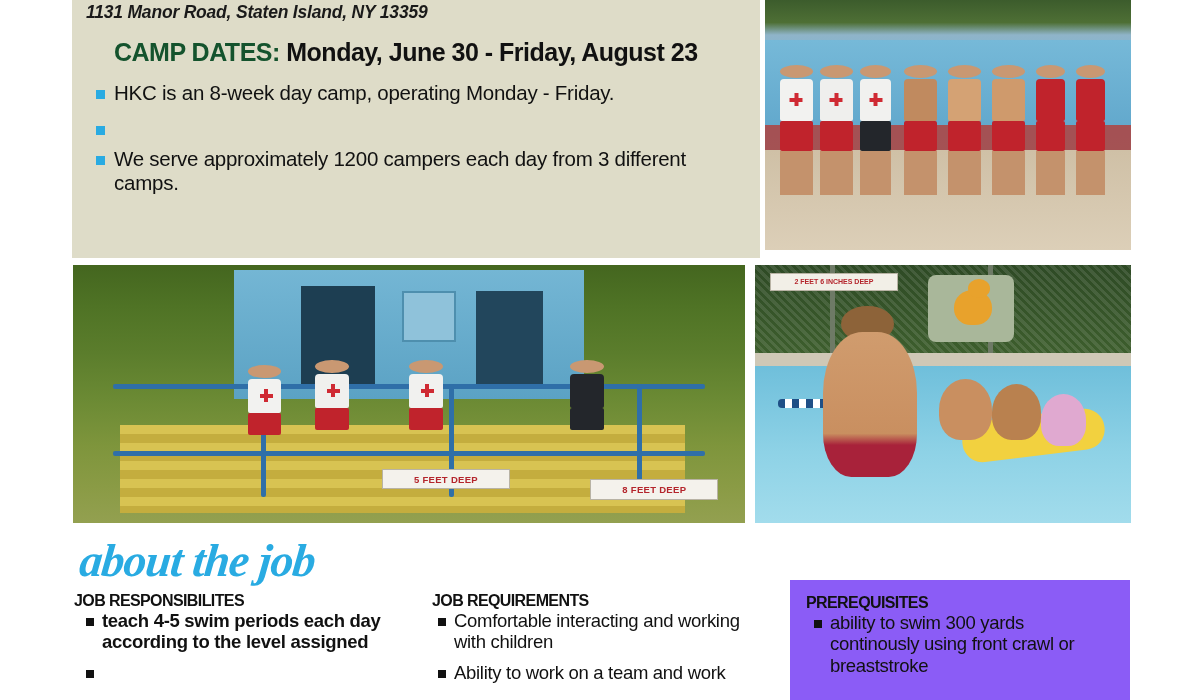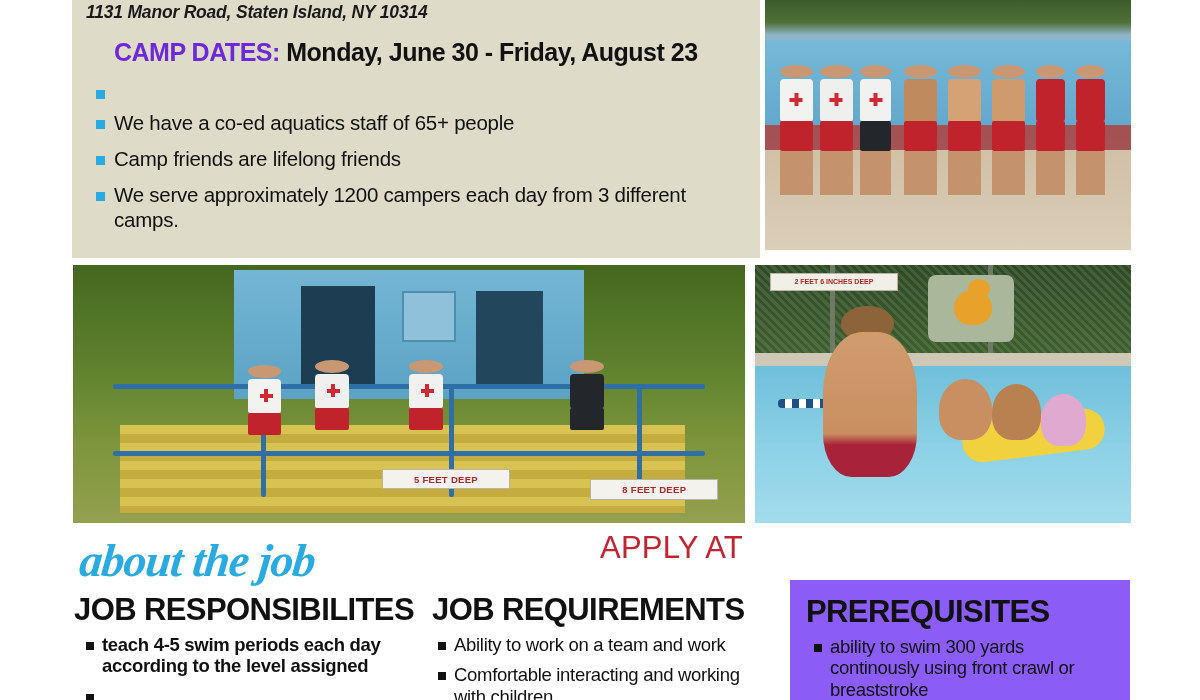--- a/index.html
+++ b/index.html
@@ -18,21 +18,21 @@
     padding:0 14px;
   }
   .address {
     font-style:italic; font-weight:600; font-size:17.5px; color:#1a1a1a;
     letter-spacing:-0.2px; padding-top:2px; white-space:nowrap;
   }
   .camp-dates {
     margin-top:15px; padding-left:28px; white-space:nowrap;
     font-size:25px; font-weight:bold; letter-spacing:-0.5px; color:#111;
   }
-  .camp-dates .label { color:#6d28d9; }
+  .camp-dates .label { color:#14532d; }
 
   .bullets-top { margin-top:14px; padding-left:10px; }
   .b-row { display:flex; align-items:flex-start; margin-bottom:12px; }
   .b-sq-cyan {
     width:9px; height:9px; background:#29abe2; flex:none;
     margin:9px 9px 0 0;
   }
   .b-txt {
     font-size:20.5px; color:#111; line-height:1.18; letter-spacing:-0.25px;
     max-width:640px;
@@ -151,57 +151,53 @@
   .apply-at { font-size:31px; color:#c4242f; letter-spacing:0.2px; }
   .apply-url { font-size:40px; font-weight:bold; color:#c4242f; letter-spacing:-1.2px; }
 
   
   .col { position:absolute; top:592px; }
   .col-1 { left:72px; width:350px; }
   .col-2 { left:430px; width:340px; }
   .col-3 { left:790px; width:340px; top:580px; background:#8b5cf6; height:140px; padding:14px 16px 0 16px; }
 
   .col-title {
-    font-size:31px; font-weight:bold; color:#111;
-    letter-spacing:-0.6px; margin-bottom:6px; white-space:nowrap;
+    font-size:16px; font-weight:bold; color:#111;
+    letter-spacing:-0.6px; margin-bottom:0; white-space:nowrap;
   }
   .col-1 .col-title, .col-2 .col-title { padding-left:2px; }
 
   .b-row-sm { display:flex; align-items:flex-start; margin-bottom:9px; }
   .b-sq-black { width:8px; height:8px; background:#111; flex:none; margin:8px 8px 0 0; }
   .b-txt-sm { font-size:18.5px; color:#111; line-height:1.16; letter-spacing:-0.3px; }
   .col-1 .b-row-sm { padding-left:14px;font-weight:bold; }
   .col-2 .b-row-sm { padding-left:8px; }
   .col-3 .b-row-sm { padding-left:8px; }
 </style>
 </head>
 <body>
 
 <div class="page">
 
   <div class="info-panel">
 
-    <div class="address">1131 Manor Road, Staten Island, NY 10314</div>
+    <div class="address">1131 Manor Road, Staten Island, NY 13359</div>
 
     <div class="camp-dates">
       <span class="label">CAMP DATES:</span>
       <span>Monday, June 30 - Friday, August 23</span>
     </div>
 
     <div class="bullets-top">
       <div class="b-row">
         <span class="b-sq-cyan"></span>
+        <span class="b-txt">HKC is an 8-week day camp, operating Monday - Friday.</span>
       </div>
       <div class="b-row">
         <span class="b-sq-cyan"></span>
-        <span class="b-txt">We have a co-ed aquatics staff of 65+ people</span>
-      </div>
-      <div class="b-row">
-        <span class="b-sq-cyan"></span>
-        <span class="b-txt">Camp friends are lifelong friends</span>
       </div>
       <div class="b-row">
         <span class="b-sq-cyan"></span>
         <span class="b-txt">We serve approximately 1200 campers each day from 3 different camps.</span>
       </div>
     </div>
   </div>
 
   <div class="photo ph-topright">
     <div class="bg"></div>
@@ -331,43 +327,42 @@
 
     <div class="float-tube"></div>
     <div class="kid" style="left:49%;top:44%;width:14%;height:24%;background:#c98f60;"></div>
     <div class="kid" style="left:63%;top:46%;width:13%;height:22%;background:#b9814f;"></div>
     <div class="kid" style="left:76%;top:50%;width:12%;height:20%;background:#e0a9d0;"></div>
   </div>
 
   <div class="about-job">about the job</div>
 
   <div class="apply-line">
-    <span class="apply-at">APPLY AT</span>
   </div>
 
   <div class="col col-1">
     <div class="col-title">JOB RESPONSIBILITES</div>
     <div class="b-row-sm">
       <span class="b-sq-black"></span>
       <span class="b-txt-sm">teach 4-5 swim periods each day according to the level assigned</span>
     </div>
     <div class="b-row-sm">
       <span class="b-sq-black"></span>
     </div>
   </div>
 
   <div class="col col-2">
     <div class="col-title">JOB REQUIREMENTS</div>
     <div class="b-row-sm">
       <span class="b-sq-black"></span>
+      <span class="b-txt-sm">Comfortable interacting and working with children</span>
+    </div>
+    <div class="b-row-sm">
+      <span class="b-sq-black"></span>
       <span class="b-txt-sm">Ability to work on a team and work</span>
-    </div>
-    <div class="b-row-sm">
-      <span class="b-sq-black"></span>
-      <span class="b-txt-sm">Comfortable interacting and working with children</span>
     </div>
   </div>
 
   <div class="col col-3">
     <div class="col-title">PREREQUISITES</div>
     <div class="b-row-sm">
       <span class="b-sq-black"></span>
       <span class="b-txt-sm">ability to swim 300 yards continously using front crawl or breaststroke</span>
     </div>
   </div>

